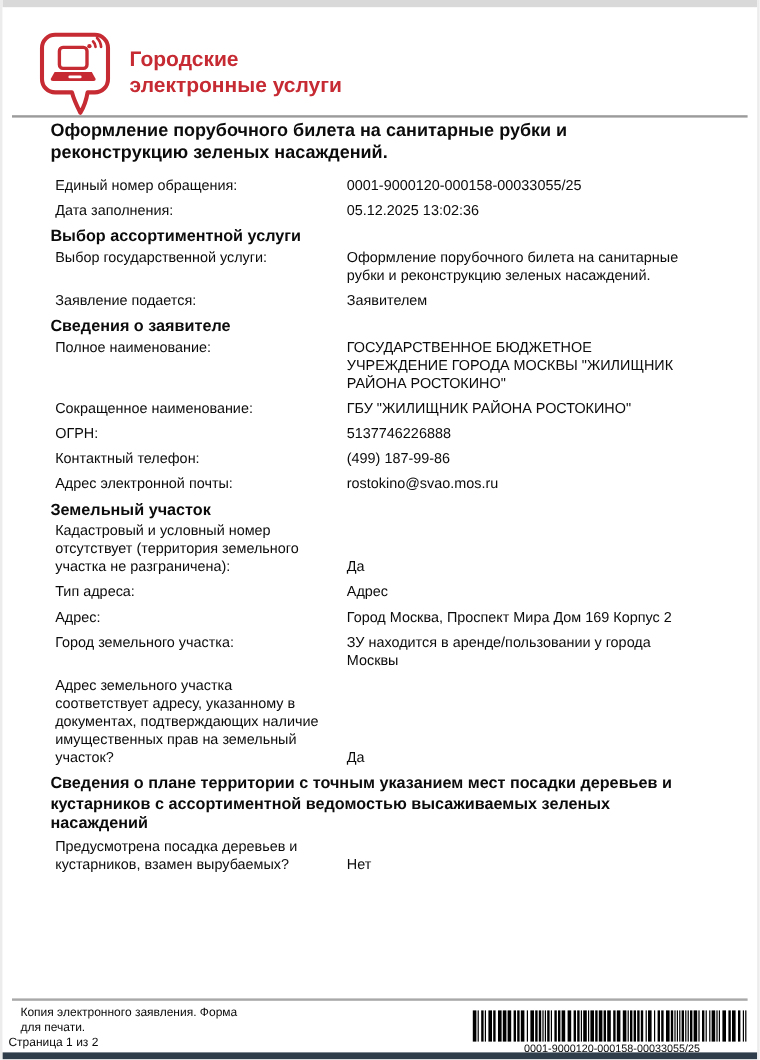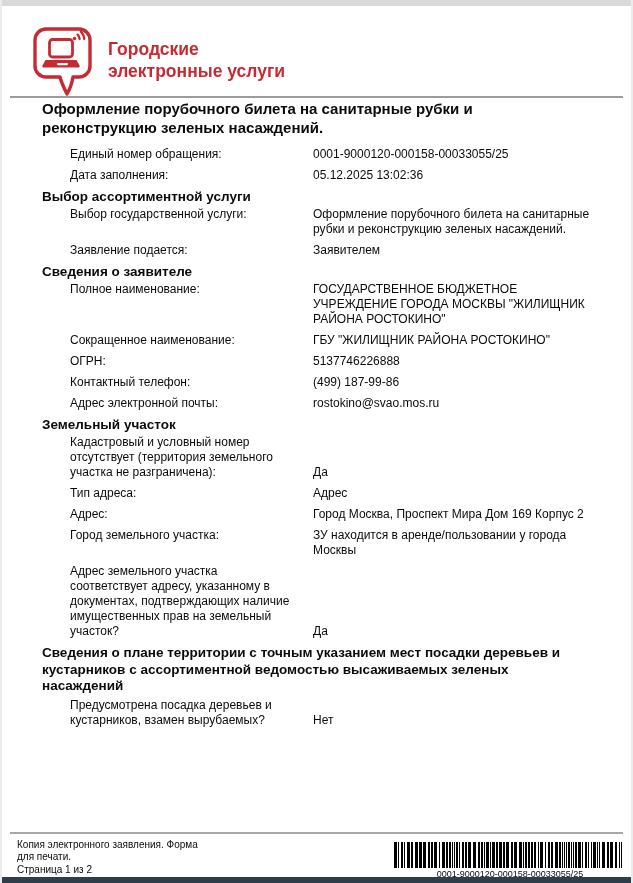--- a/index.html
+++ b/index.html
@@ -17,28 +17,28 @@
     font-size:17.5px;line-height:21.5px;white-space:pre-line;}
   .rule{position:absolute;top:96px;left:8px;right:8px;height:2px;background:#9b9b9b;}
 
   .doc-title{position:absolute;top:100px;left:40px;width:505px;
     font-size:15px;font-weight:bold;line-height:18.5px;margin:0;}
 
   .form-body{position:absolute;top:147px;left:40px;width:560px;}
   .section-heading{font-size:13.5px;font-weight:bold;line-height:15px;
     margin:2px 0 3px 0;max-width:540px;}
   .section-heading.wide{max-width:525px;line-height:16.5px;}
-  .field-row{display:flex;margin:0 0 6px 28px;}
+  .field-row{display:flex;margin:0 0 6px 4px;}
   .field-label{width:228px;margin-right:15px;align-self:flex-start;
     font-size:12px;line-height:15px;}
   .field-value{width:280px;align-self:flex-end;font-size:12px;line-height:15px;}
 
   .footer-rule{position:absolute;top:832px;left:8px;right:8px;height:2px;background:#a8a8a8;}
   .footer-note{position:absolute;top:839px;left:15px;width:195px;font-size:10px;line-height:11.5px;}
-  .page-label{position:absolute;top:864px;left:15px;font-size:10px;}
+  .page-label{position:absolute;top:864px;left:5px;font-size:10px;}
   .barcode-wrap{position:absolute;top:842px;right:5px;width:232px;}
   .barcode{position:relative;height:26px;background:#fff;}
   .barcode i{position:absolute;top:0;bottom:0;background:#000;display:block;}
   .barcode-text{margin-top:1px;text-align:center;font-size:9px;line-height:10px;}
 </style>
 </head>
 <body>
 
 <div class="viewport">
   <div class="top-edge"></div>

